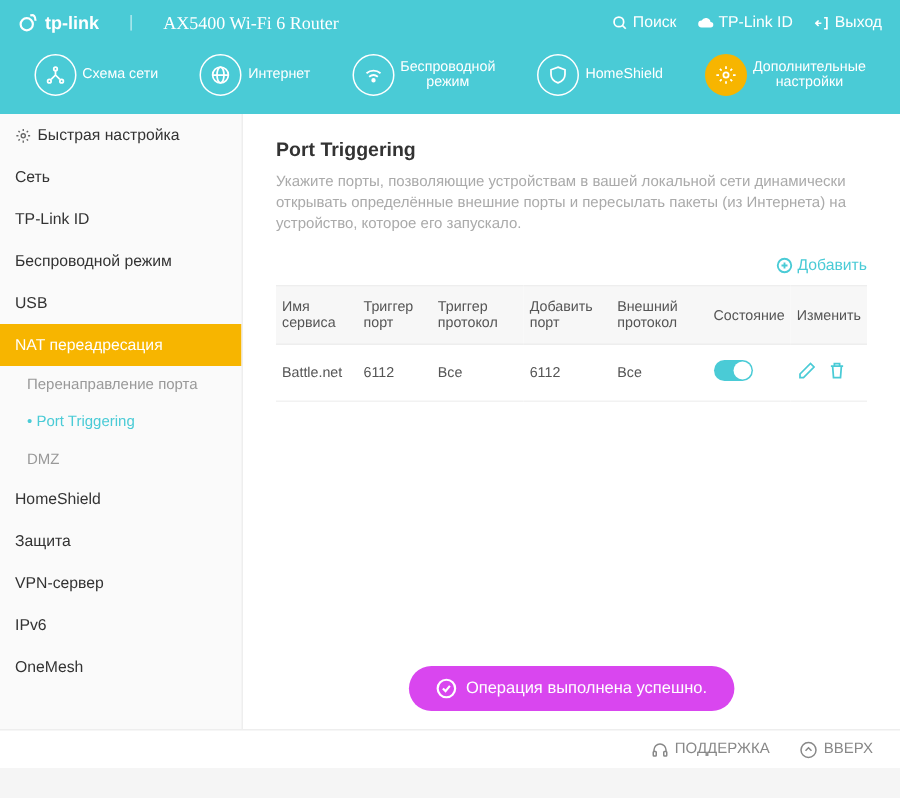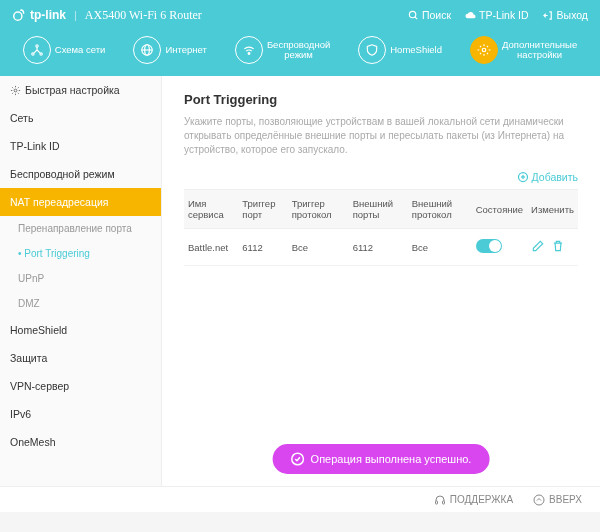--- a/index.html
+++ b/index.html
@@ -1,19 +1,19 @@
 <!DOCTYPE html>
 <html><head>
 <meta charset="utf-8">
 <style>
   * { box-sizing: border-box; margin: 0; padding: 0; }
   body { font-family: Arial, sans-serif; font-size: 11px; background: #f5f5f5; width: 600px; height: 532px; overflow: hidden; }
 
   .header { background: #4acbd6; color: #fff; }
-  .topbar { display: flex; align-items: center; padding: 6px 12px; height: 30px; }
+  .topbar { display: flex; align-items: center; padding: 6px 12px; height: 30px; gap: 12px; }
   .logo { display: flex; align-items: center; gap: 4px; }
   .logo-text { font-size: 12px; font-weight: bold; }
   .divider { margin: 0 8px; opacity: .6; }
   .model { font-size: 12px; font-weight: 500; font-family: Liberation Serif, serif; }
   .top-right { margin-left: auto; display: flex; gap: 14px; align-items: flex-start; font-size: 10.5px; }
   .top-link { display: flex; align-items: center; gap: 3px; cursor: pointer; }
 
   .tabs { display: flex; justify-content: center; gap: 28px; padding: 6px 0 12px; }
   .tab { display: flex; flex-direction: row; align-items: center; gap: 4px; font-size: 9.5px; cursor: pointer; }
   .tab-icon { width: 28px; height: 28px; border: 1.5px solid #fff; border-radius: 50%; display: flex; align-items: center; justify-content: center; }
@@ -148,26 +148,28 @@
     </div>
     <div class="side-item">
         <span>Сеть</span>
       </div>
     <div class="side-item">
         <span>TP-Link ID</span>
       </div>
     <div class="side-item">
         <span>Беспроводной режим</span>
       </div>
+    <div class="side-item">
+        <span>USB</span>
+      </div>
     <div class="side-item active">
         <span>NAT переадресация</span>
       </div>
     <div class="side-sub"><span>Перенаправление порта</span></div>
     <div class="side-sub active">• <span>Port Triggering</span></div>
-    <div class="side-sub"><span>UPnP</span></div>
     <div class="side-sub"><span>DMZ</span></div>
     <div class="side-item">
         <span>HomeShield</span>
       </div>
     <div class="side-item">
         <span>Защита</span>
       </div>
     <div class="side-item">
         <span>VPN-сервер</span>
       </div>
@@ -192,21 +194,21 @@
           </svg>
         <span>Добавить</span>
       </span>
     </div>
     <table>
       <thead>
         <tr>
           <th>Имя сервиса</th>
           <th>Триггер порт</th>
           <th>Триггер протокол</th>
-          <th>Внешний порты</th>
+          <th>Добавить порт</th>
           <th>Внешний протокол</th>
           <th>Состояние</th>
           <th>Изменить</th>
         </tr>
       </thead>
       <tbody>
         <tr>
           <td>Battle.net</td>
           <td>6112</td>
           <td>Все</td>

